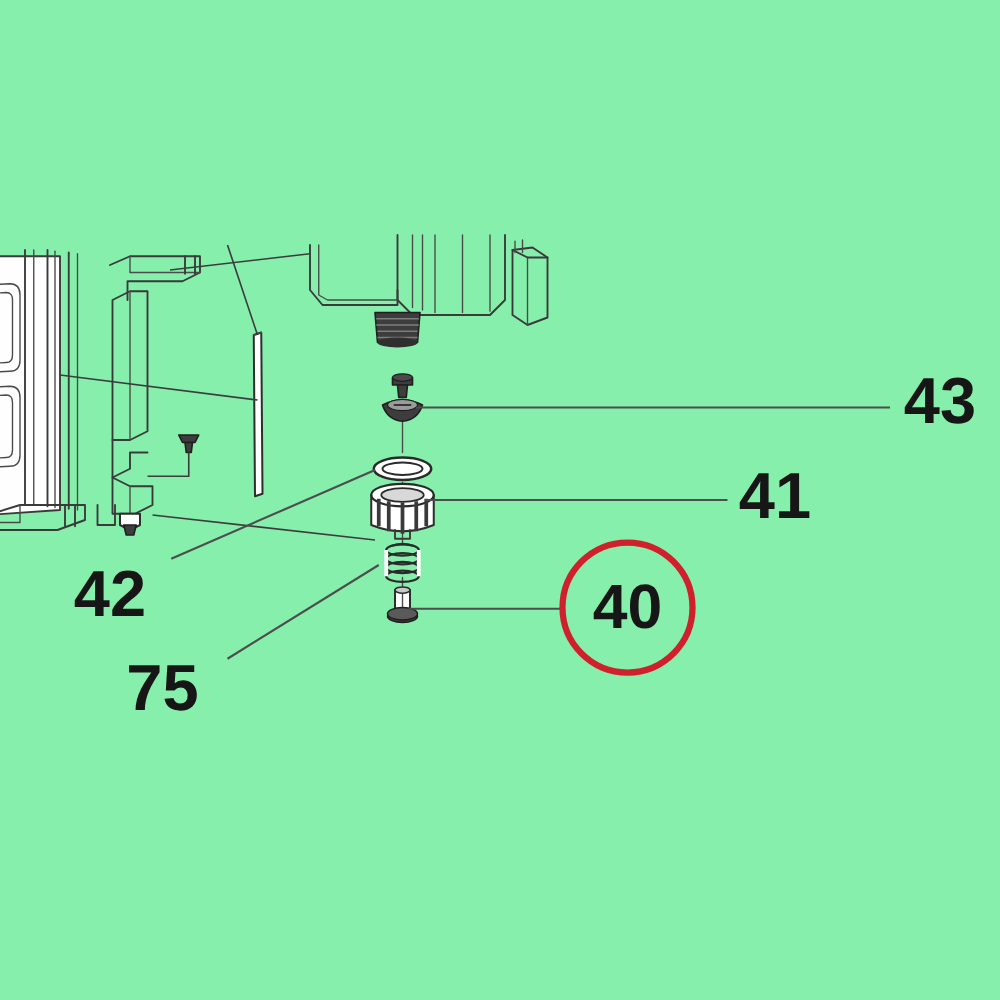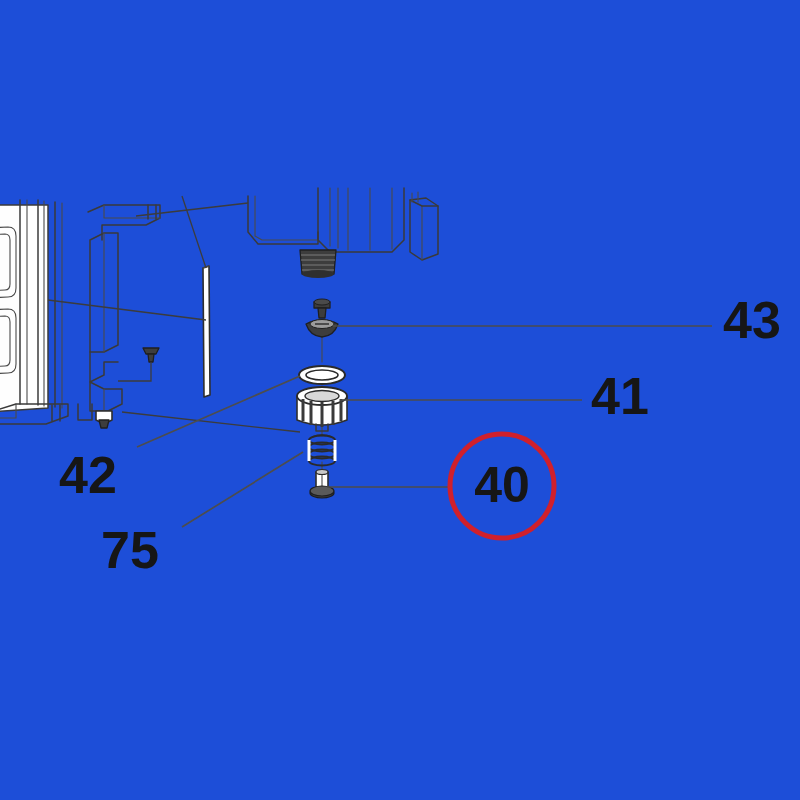--- a/index.html
+++ b/index.html
@@ -8,21 +8,21 @@
     padding: 0;
     background: #ffffff;
   }
   body {
     font-family: "Liberation Sans", sans-serif;
   }
   #diagram-root {
     position: relative;
     width: 800px;
     height: 800px;
-    background: #1d4ed8;
+    background: #86efac;
     overflow: hidden;
   }
   #diagram-svg {
     position: absolute;
     top: 0;
     left: 0;
     width: 800px;
     height: 800px;
     display: block;
   }

